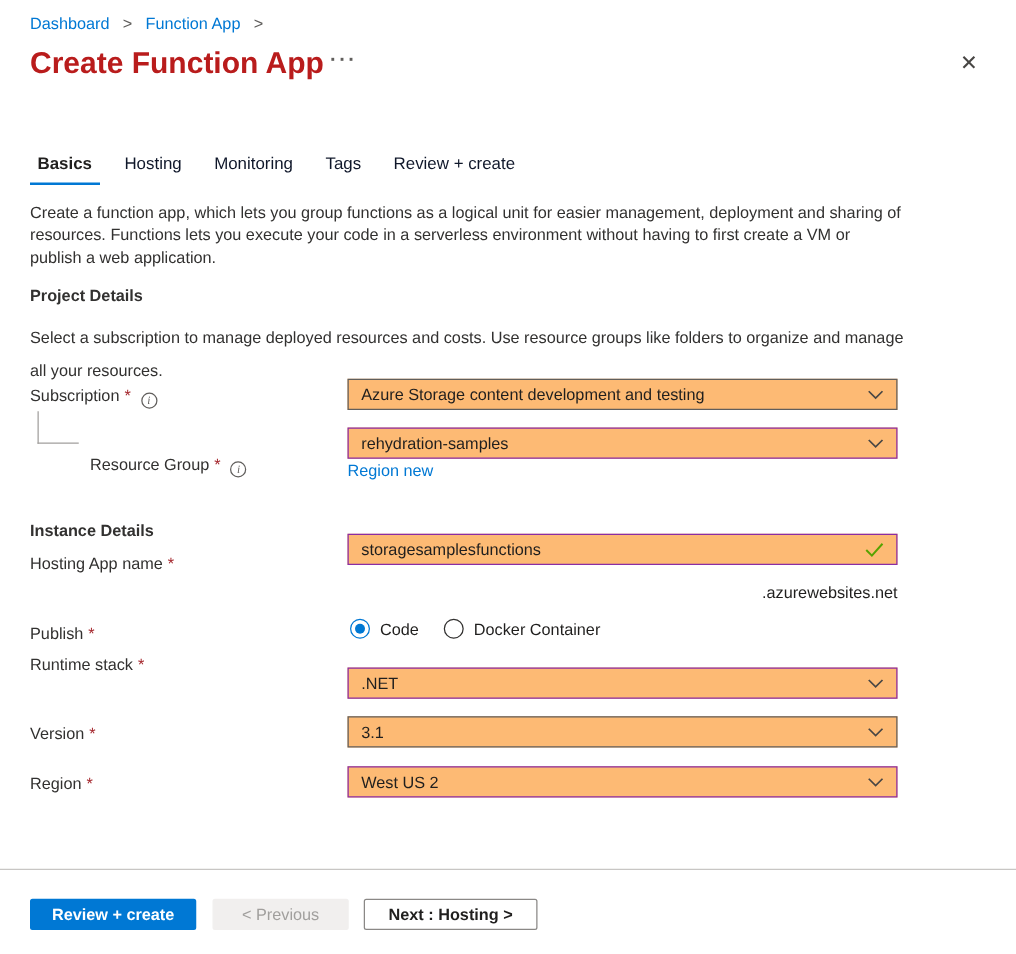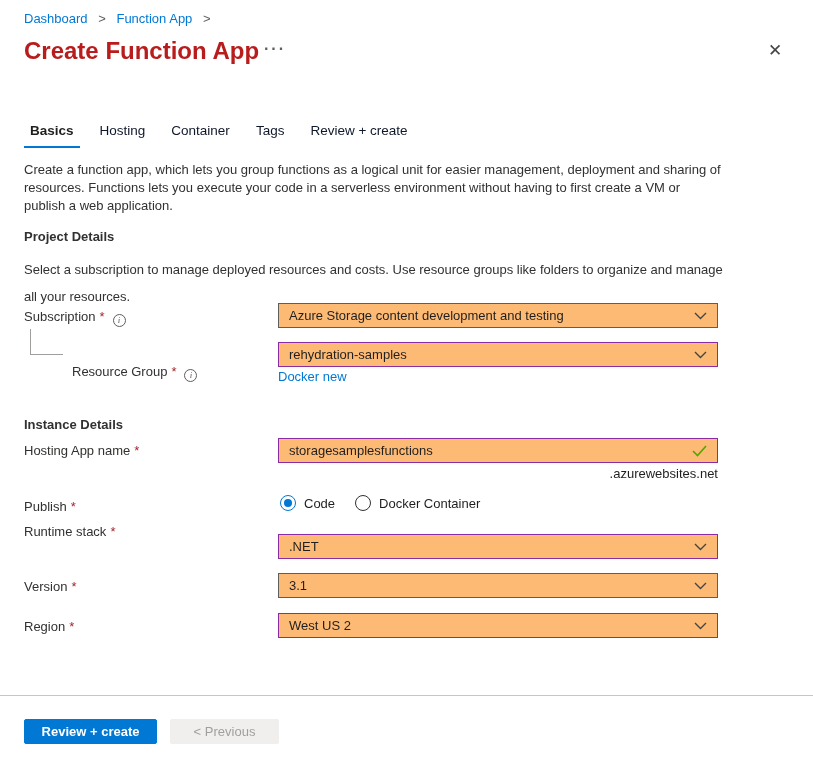--- a/index.html
+++ b/index.html
@@ -95,21 +95,21 @@
     <span class="crumb-sep">&gt;</span>
   </div>
 
   <h1 class="page-title">Create Function App</h1>
   <span class="more-icon">···</span>
   <span class="close-icon">✕</span>
 
   <div class="tabs">
     <div class="tab active">Basics</div>
     <div class="tab">Hosting</div>
-    <div class="tab">Container</div>
+    <div class="tab">Monitoring</div>
     <div class="tab">Tags</div>
     <div class="tab">Review + create</div>
   </div>
 
   <p class="intro">Create a function app, which lets you group functions as a logical unit for easier management, deployment and sharing of resources. Functions lets you execute your code in a serverless environment without having to first create a VM or publish a web application.</p>
 
   <div class="section-heading" style="top:229px;">Project Details</div>
   <p class="section-desc">Select a subscription to manage deployed resources and costs. Use resource groups like folders to organize and manage all your resources.</p>
 
   <div class="form-label" style="left:24px; top:309px;">
@@ -131,28 +131,28 @@
     <span>Resource Group</span><span class="required">*</span><span class="info-icon">i</span>
   </div>
   <div class="field dirty" style="top:342px;gap:13px;">
     <span>rehydration-samples</span>
     <span class="chevron">
       <svg width="13" height="8" viewBox="0 0 13 8">
           <path d="M1 1 L6.5 6.5 L12 1" stroke="#484644" stroke-width="1.4" fill="none"></path>
         </svg>
     </span>
   </div>
-  <div class="create-new-link">Docker new</div>
+  <div class="create-new-link">Region new</div>
 
   <div class="section-heading" style="top:417px;">Instance Details</div>
 
   <div class="form-label" style="left:24px; top:443px;">
     <span>Hosting App name</span><span class="required">*</span>
   </div>
-  <div class="field dirty" style="top:438px; cursor:text;gap:14px;">
+  <div class="field dirty" style="top:427px; cursor:text;gap:14px;">
     <span>storagesamplesfunctions</span>
     <span class="valid-check">
       <svg width="15" height="12" viewBox="0 0 15 12">
           <path d="M1 6 L5.5 10.5 L14 1" stroke="#57a300" stroke-width="1.6" fill="none"></path>
         </svg>
     </span>
   </div>
   <div class="suffix">.azurewebsites.net</div>
 
   <div class="form-label" style="left:24px; top:499px;">
@@ -199,14 +199,15 @@
     <span class="chevron">
       <svg width="13" height="8" viewBox="0 0 13 8">
           <path d="M1 1 L6.5 6.5 L12 1" stroke="#484644" stroke-width="1.4" fill="none"></path>
         </svg>
     </span>
   </div>
 
   <div class="footer-divider"></div>
   <div class="btn btn-primary">Review + create</div>
   <div class="btn btn-disabled">&lt; Previous</div>
+  <div class="btn btn-secondary">Next : Hosting &gt;</div>
 
 </div>
 
 </body></html>

